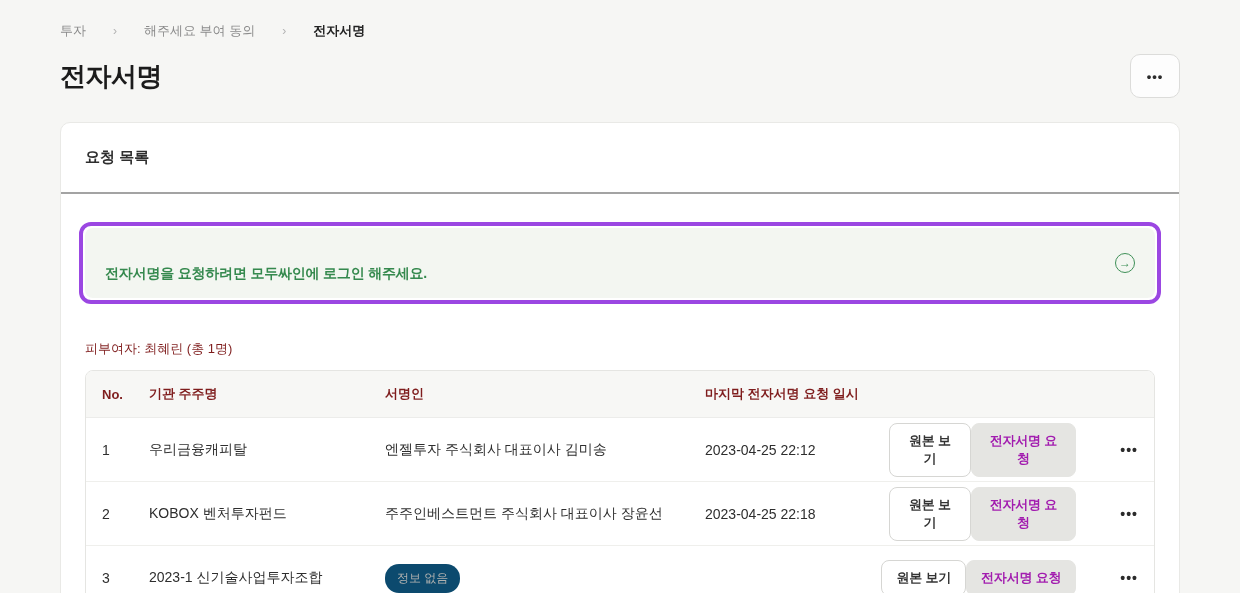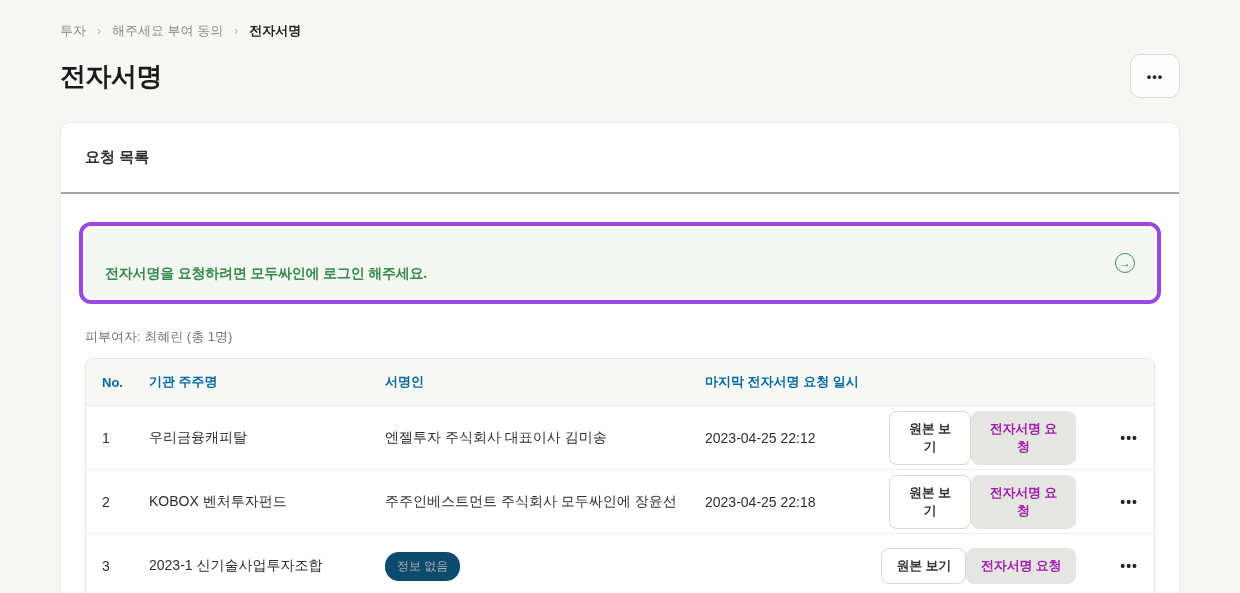--- a/index.html
+++ b/index.html
@@ -5,21 +5,21 @@
   * { margin: 0; padding: 0; box-sizing: border-box; }
   html, body { width: 1240px; height: 593px; overflow: hidden; }
   body {
     background: #f6f6f4;
     font-family: "Liberation Sans", "DejaVu Sans", sans-serif;
     color: #333;
   }
   .page { padding: 22px 60px 0 60px; }
 
   
-  .breadcrumb { display: flex; align-items: center; gap: 11px; font-size: 13px; color: #8b8b8b; }
+  .breadcrumb { display: flex; align-items: center; gap: 27px; font-size: 13px; color: #8b8b8b; }
   .crumb { cursor: pointer; }
   .crumb-sep { color: #b3b3b3; font-size: 12px; }
   .crumb.current { color: #222; font-weight: bold; cursor: default; }
 
   
   .title-row { display: flex; align-items: center; justify-content: space-between; margin-top: 14px; }
   .page-title { font-size: 26px; font-weight: bold; color: #1b1b1b; letter-spacing: -0.5px; }
   .more-btn {
     width: 50px; height: 44px; background: #fdfdfd; border: 1px solid #dcdcda;
     border-radius: 10px; display: flex; align-items: center; justify-content: center;
@@ -43,27 +43,27 @@
     background: #f3f6f1; border-radius: 8px; padding: 15px 20px;
     display: flex; align-items: center; justify-content: space-between; cursor: pointer;
   }
   .notice-text { color: #35894e; font-size: 14px; font-weight: bold; letter-spacing: -0.2px; margin-top: 22px; }
   .arrow-circle {
     width: 20px; height: 20px; border: 1.5px solid #3f9058; border-radius: 50%;
     color: #3f9058; display: flex; align-items: center; justify-content: center;
     font-size: 12px; line-height: 1; flex: 0 0 auto;
   }
 
-  .grantee { margin-top: 24px; font-size: 13px; color: #737373; }
+  .grantee { margin-top: 36px; font-size: 13px; color: #7f1d1d; }
 
   
   .table { margin-top: 12px; border: 1px solid #e5e5e2; border-radius: 8px; overflow: hidden; }
   .trow { display: flex; align-items: center; }
   .thead { background: #f7f7f5; height: 47px; border-bottom: 1px solid #ececea; }
-  .thead .cell { font-size: 13px; font-weight: bold; color: #0369a1; }
+  .thead .cell { font-size: 13px; font-weight: bold; color: #7f1d1d; }
   .tbody-row { height: 64px; border-bottom: 1px solid #efefec; background: #fff; }
   .tbody-row:last-child { border-bottom: none; }
   .cell { padding-left: 16px; font-size: 14px; color: #2e2e2e; }
   .col-no { width: 47px; }
   .col-shareholder { width: 236px; }
   .col-signer { width: 320px; }
   .col-date { width: 200px; }
   .col-actions { flex: 1; display: flex; align-items: center; justify-content: flex-end; padding-right: 16px; gap: 0; }
 
   .badge-empty {
@@ -130,21 +130,21 @@
           <div class="col-actions">
             <button class="btn btn-outline">원본 보기</button>
             <button class="btn btn-disabled">전자서명 요청</button>
             <button class="kebab">•••</button>
           </div>
         </div>
 
         <div class="trow tbody-row">
           <div class="cell col-no">2</div>
           <div class="cell col-shareholder">KOBOX 벤처투자펀드</div>
-          <div class="cell col-signer">주주인베스트먼트 주식회사 모두싸인에 장윤선</div>
+          <div class="cell col-signer">주주인베스트먼트 주식회사 대표이사 장윤선</div>
           <div class="cell col-date">2023-04-25 22:18</div>
           <div class="col-actions">
             <button class="btn btn-outline">원본 보기</button>
             <button class="btn btn-disabled">전자서명 요청</button>
             <button class="kebab">•••</button>
           </div>
         </div>
 
         <div class="trow tbody-row">
           <div class="cell col-no">3</div>

